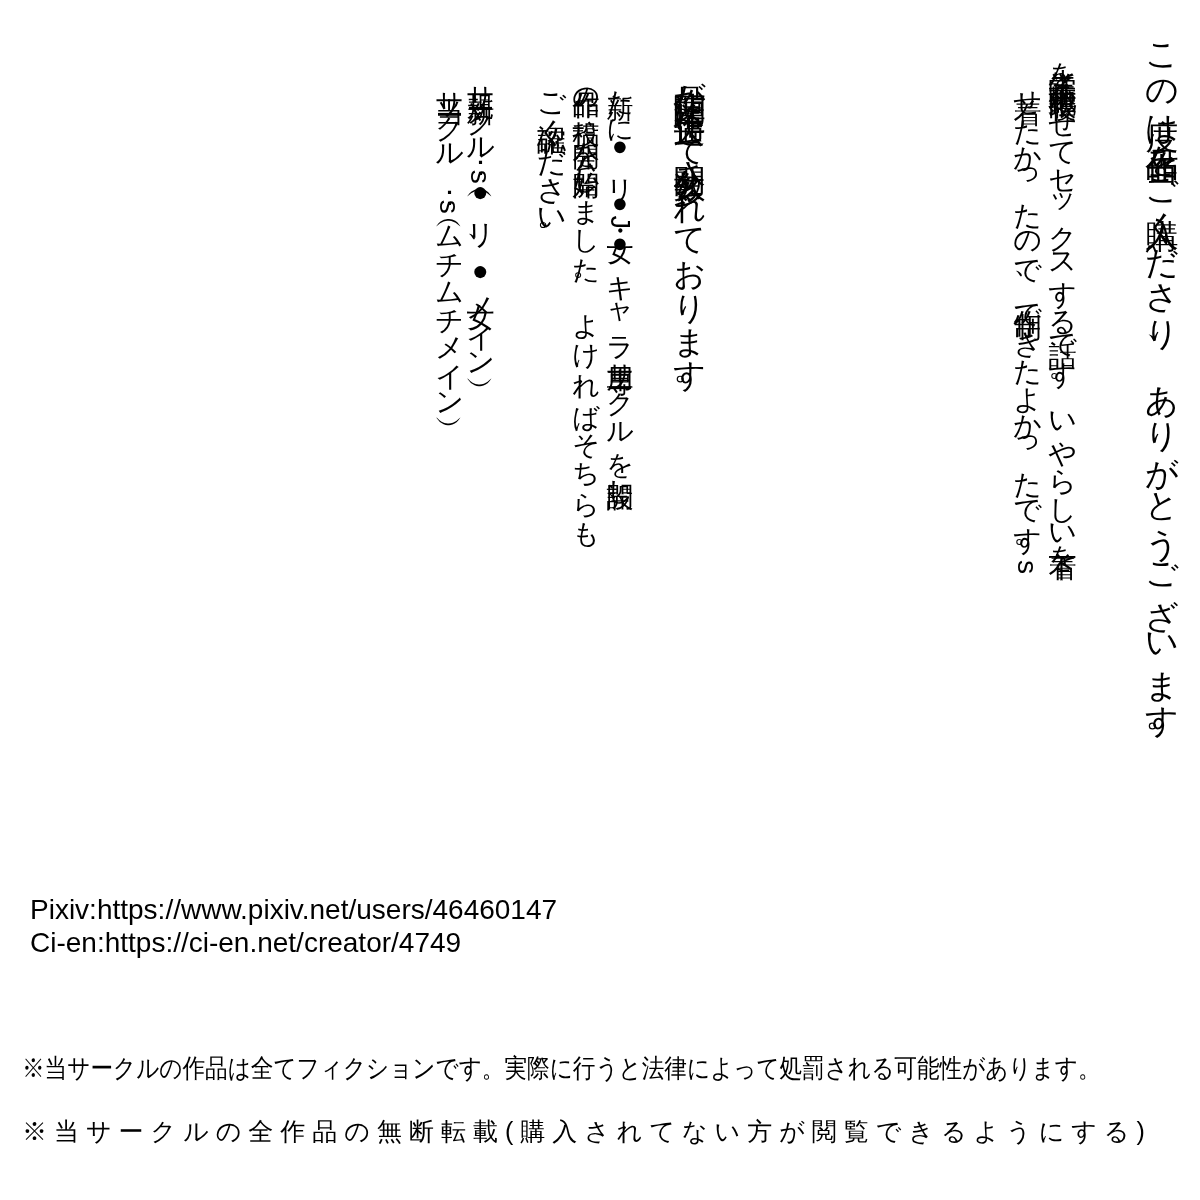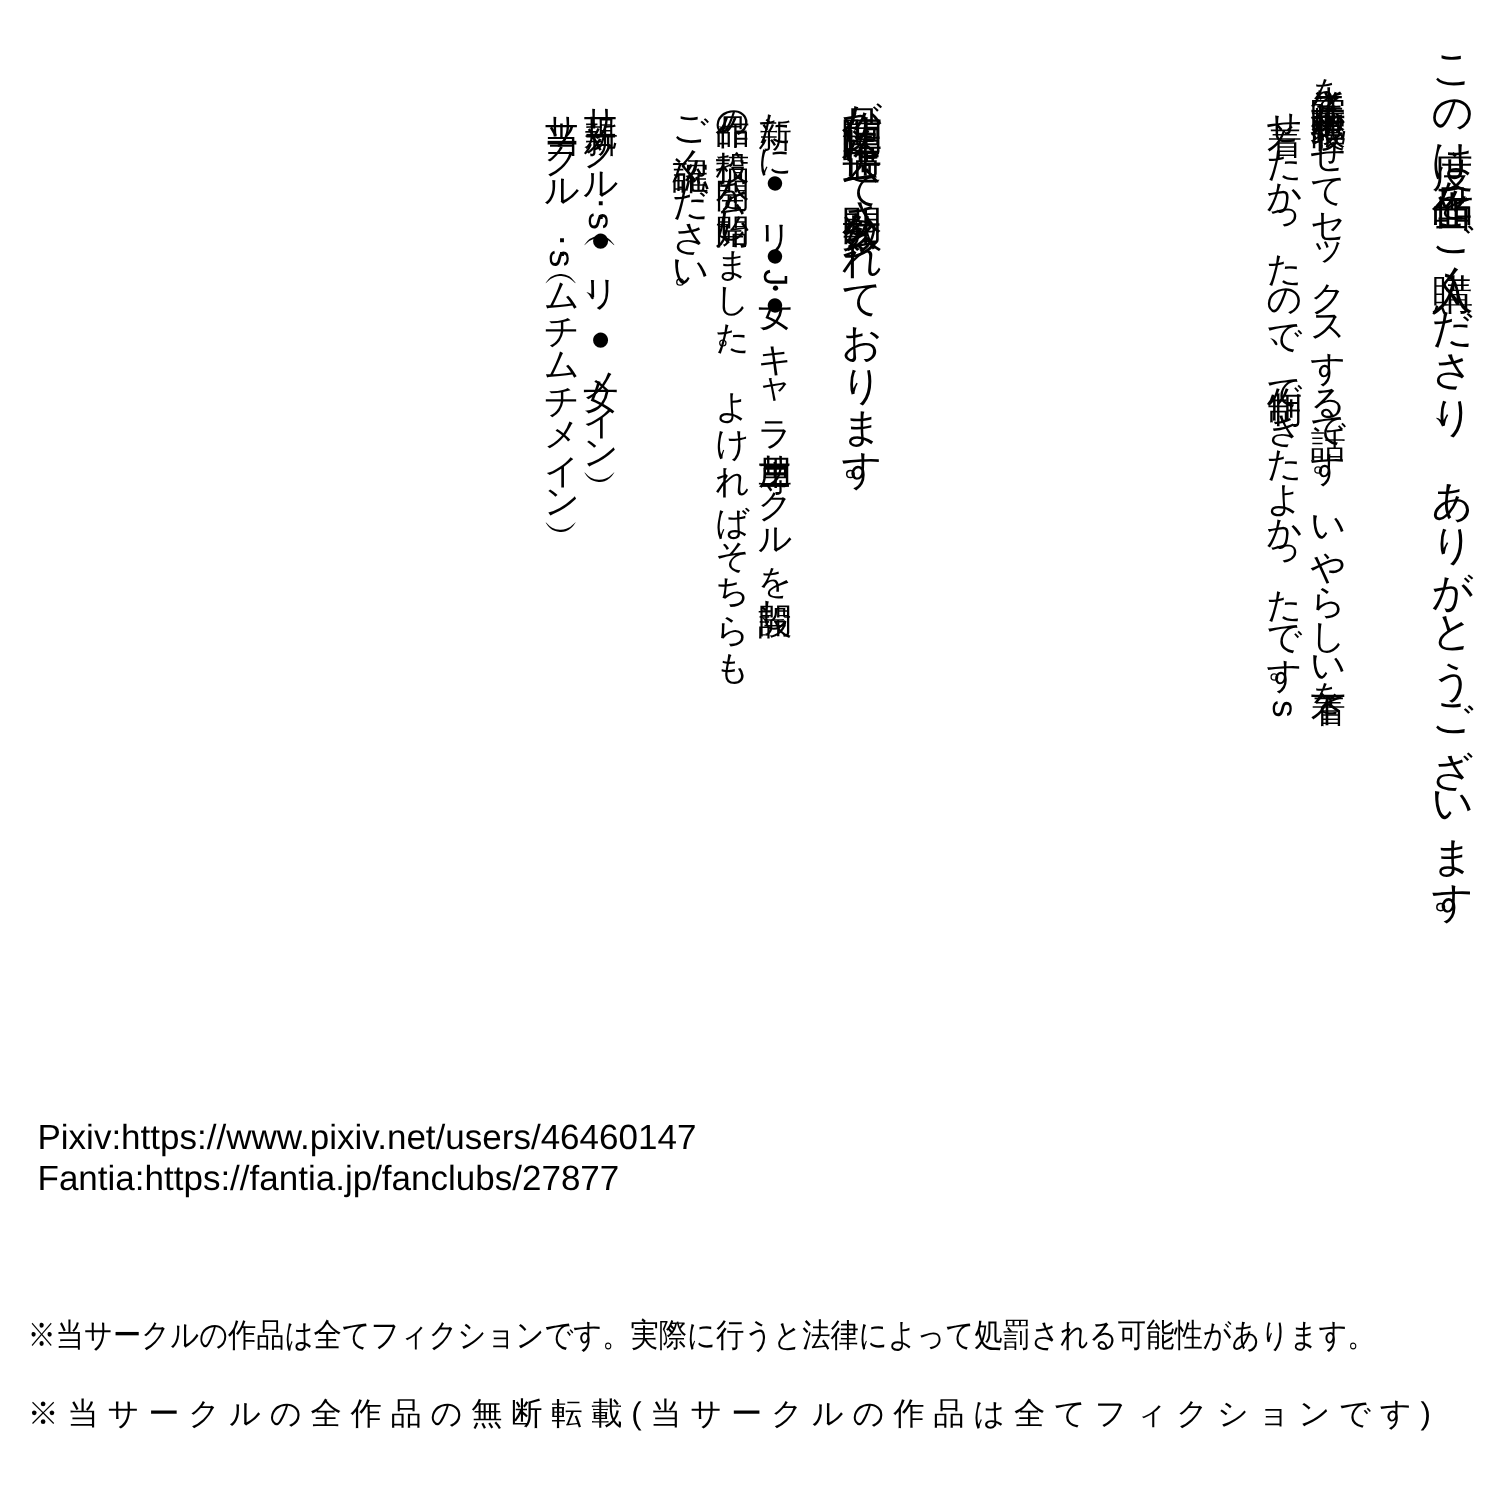--- a/index.html
+++ b/index.html
@@ -87,22 +87,22 @@
   <div class="vcol" id="col-circle2">作品の投稿、公開を開始しました。よければそちらも</div>
 
   <div class="vcol" id="col-circle3">ご確認ください。</div>
 
   <div class="vcol" id="col-list1">新規サークル：s（●リ、●女メイン）</div>
 
   <div class="vcol" id="col-list2">当サークル　：s（ムチムチメイン）</div>
 
   <div class="links">
     <div class="link-line">Pixiv:https://www.pixiv.net/users/46460147</div>
-    <div class="link-line">Fantia:https://fantia.jp/fanclubs/27877</div>
+    <div class="link-line">Ci-en:https://ci-en.net/creator/4749</div>
   </div>
 
   <div id="disclaimer-fiction">※当サークルの作品は全てフィクションです。実際に行うと法律によって処罰される可能性があります。</div>
 
   <div id="disclaimer-reupload">
-    <div>※当サークルの全作品の無断転載(当サークルの作品は全てフィクションです)</div>
+    <div>※当サークルの全作品の無断転載(購入されてない方が閲覧できるようにする)</div>
   </div>
 
 </div>
 
 </body></html>

